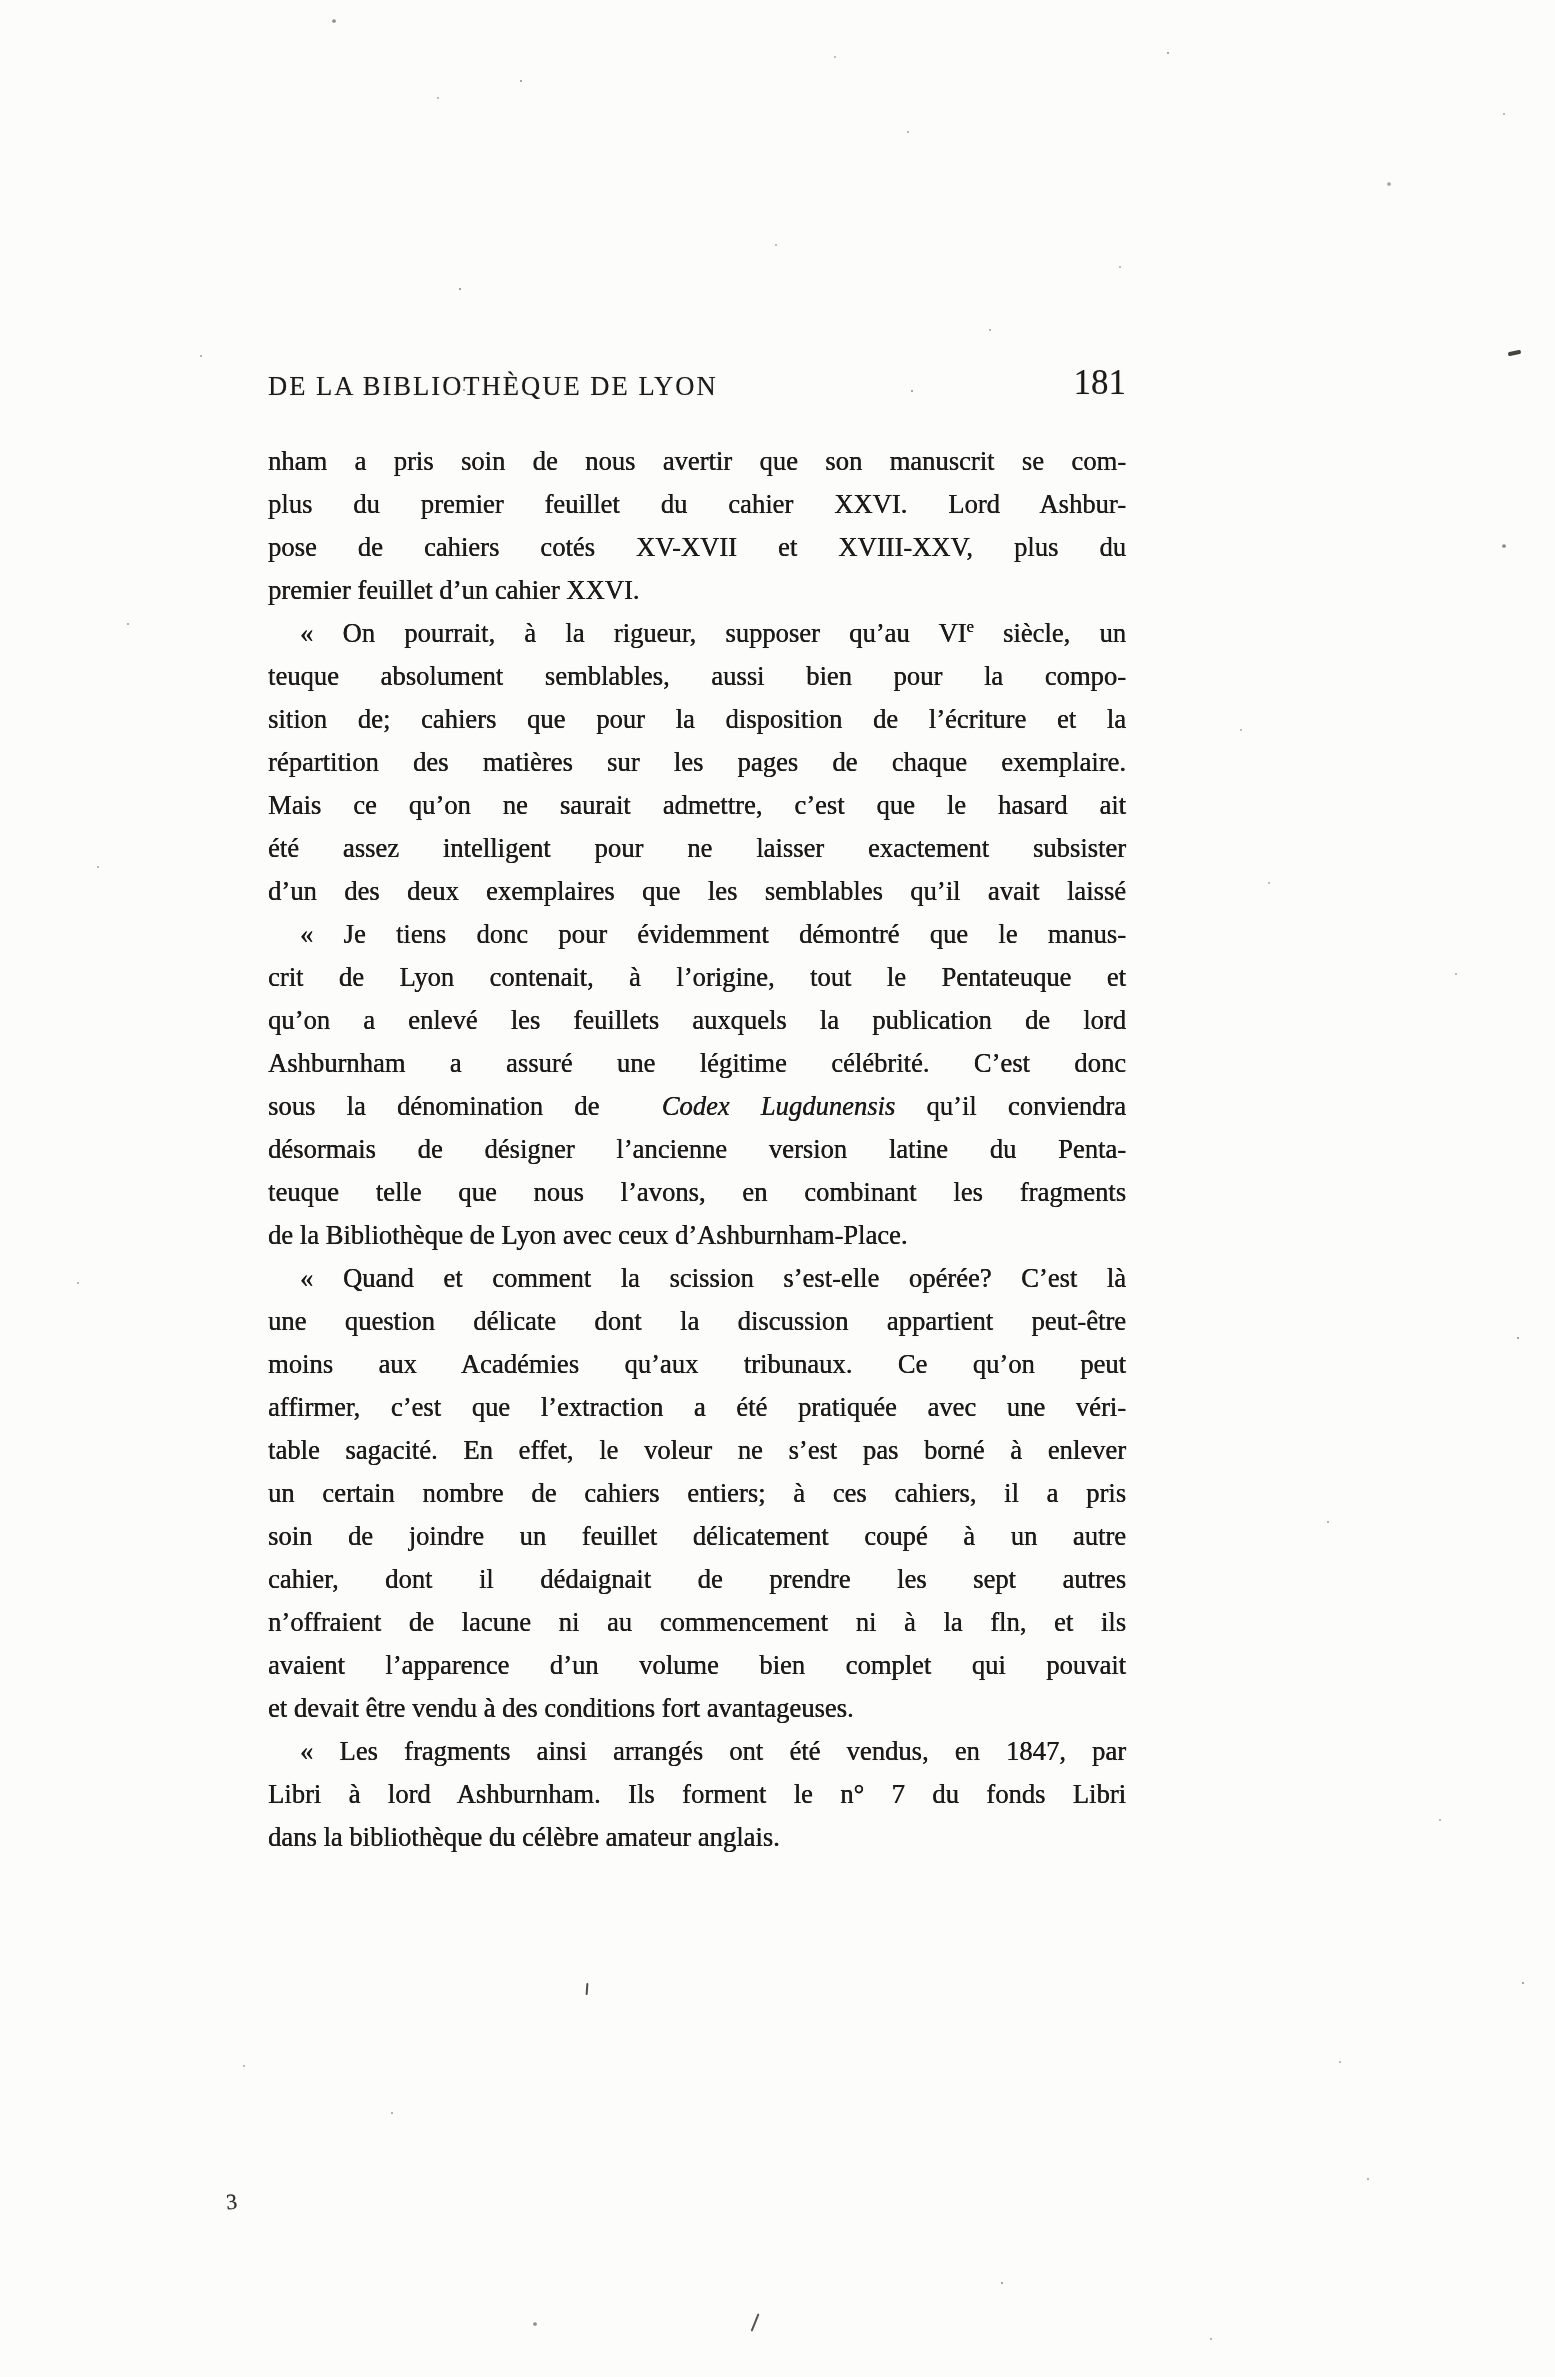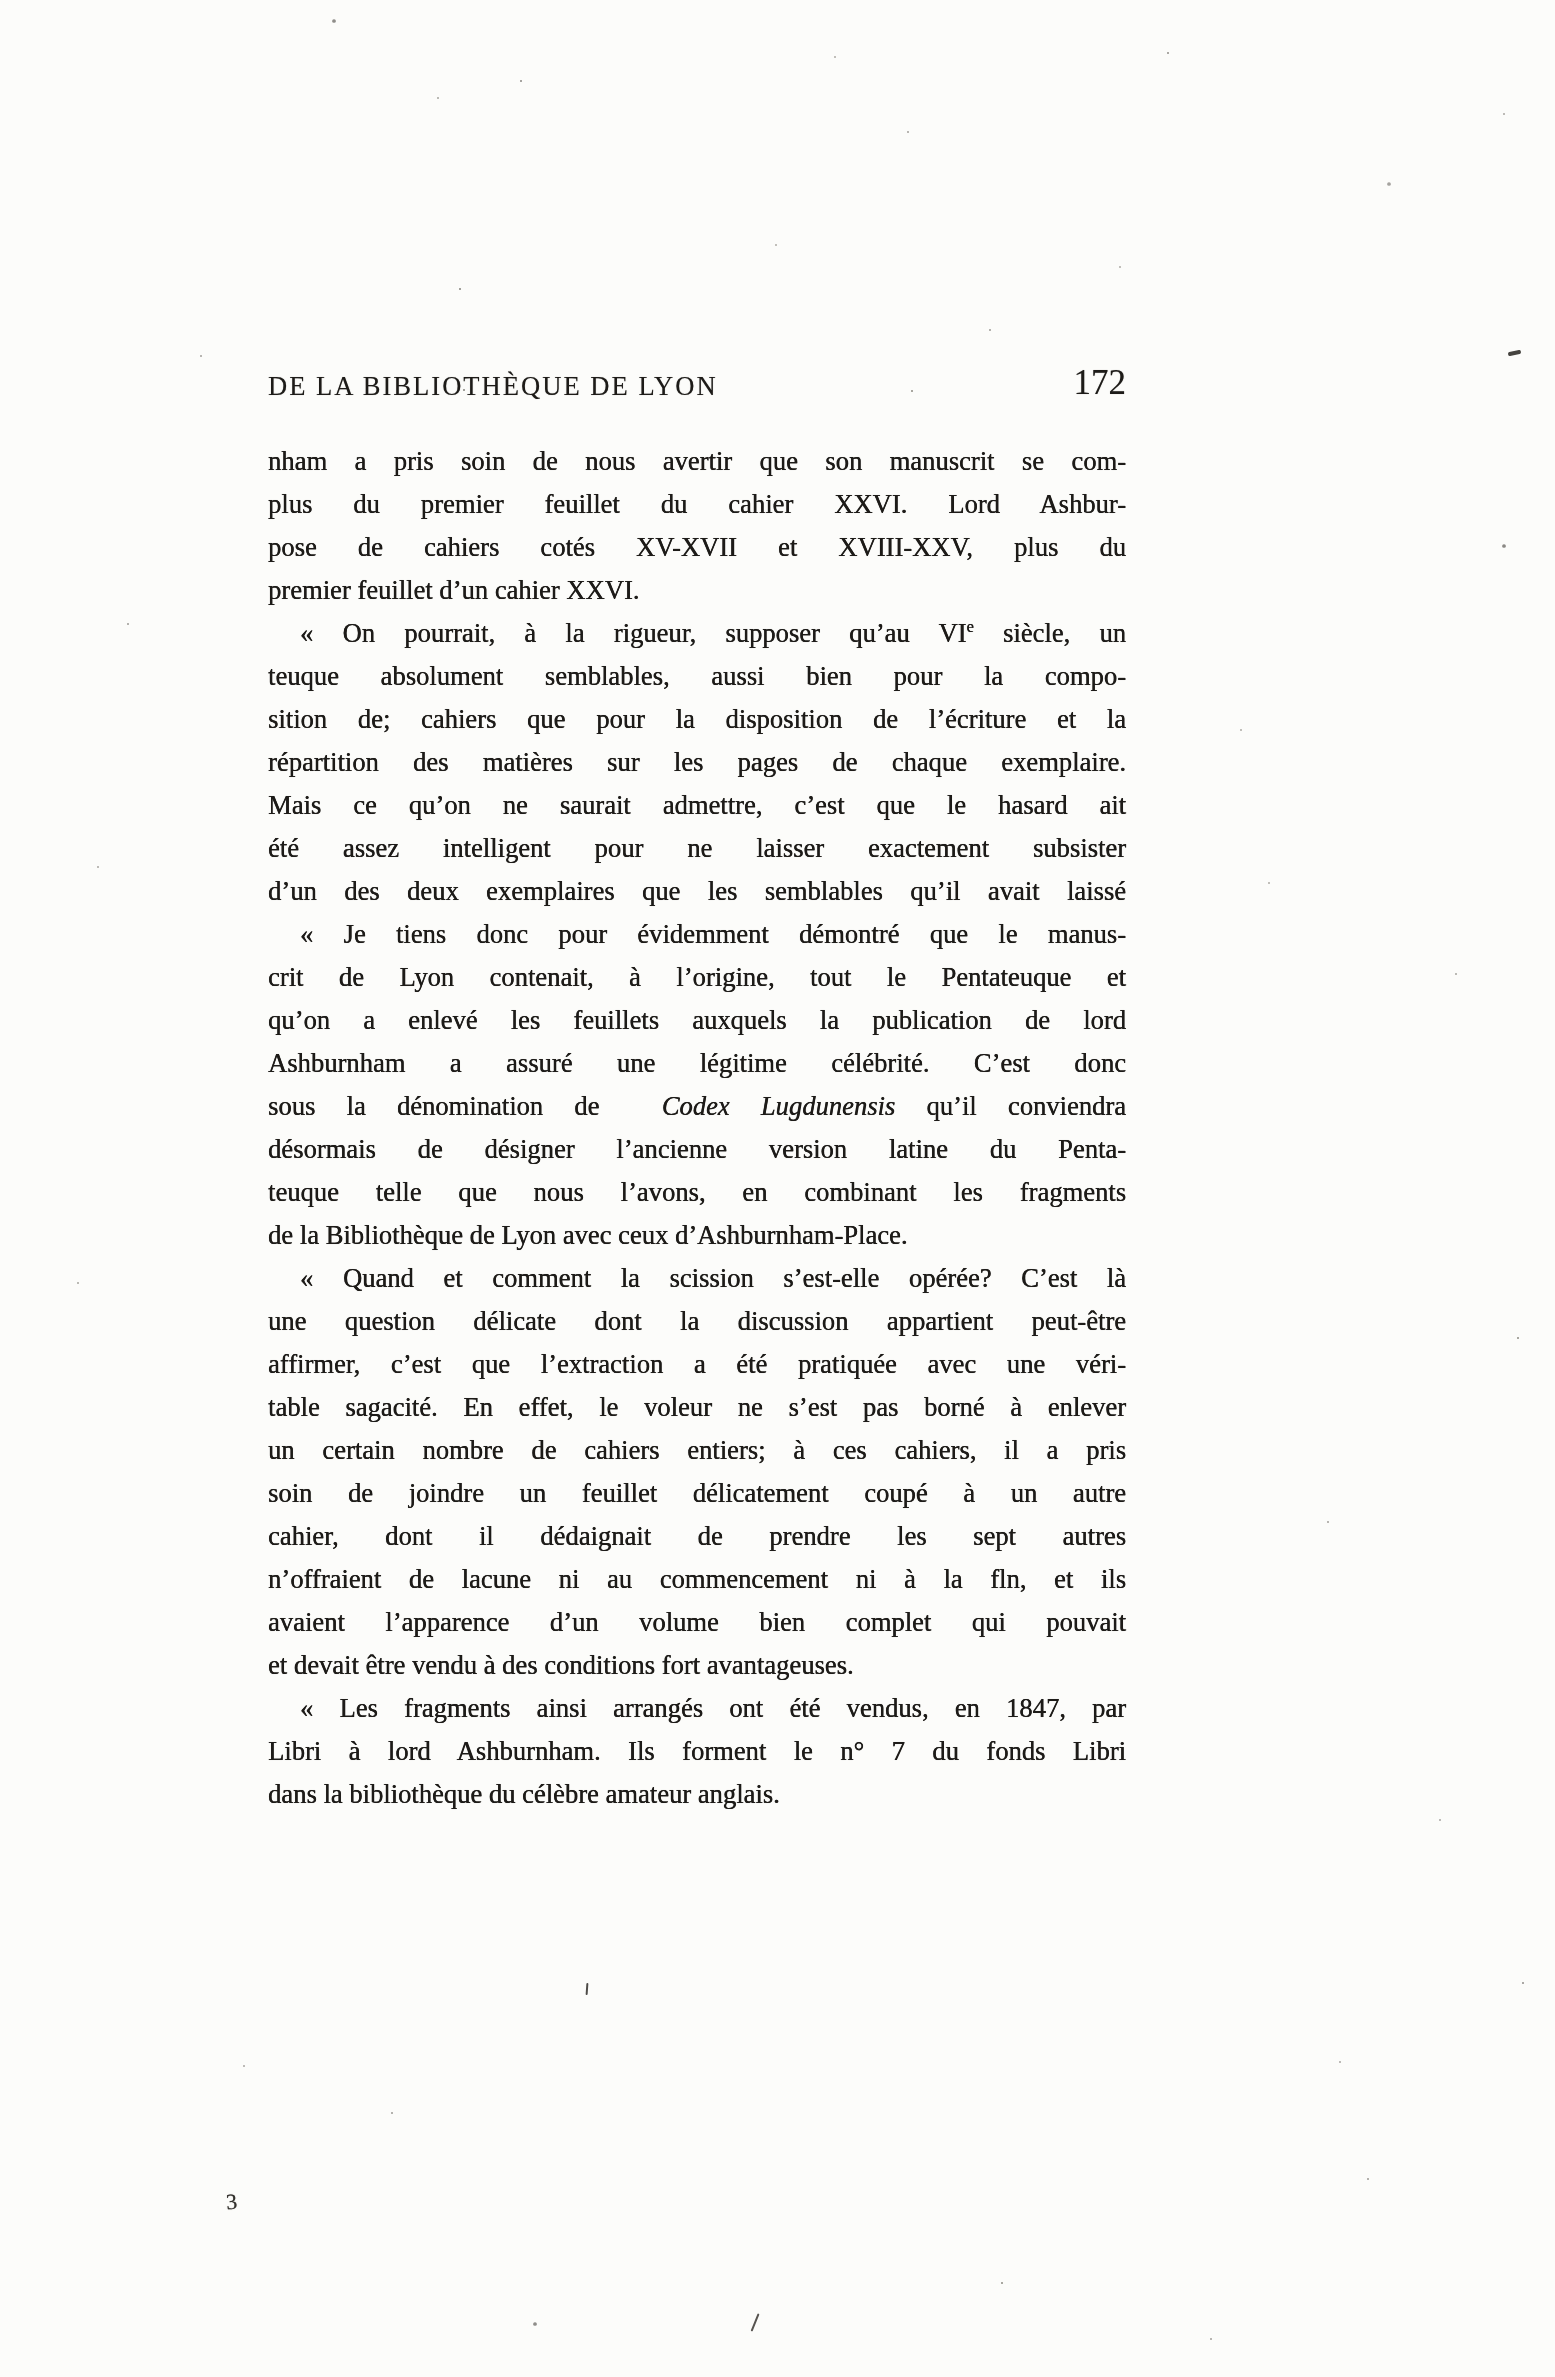--- a/index.html
+++ b/index.html
@@ -62,21 +62,21 @@
       1503px 113px 0 0 #b0aeaa, 463px 389px 0 0 #8f8d89, 1119px 266px 0 0 #b5b3ae;
   }
 </style>
 </head>
 <body>
 
 <div class="page">
 
   <div class="header">
     <div class="running-title">DE LA BIBLIOTHÈQUE DE LYON</div>
-    <div class="page-number">172</div>
+    <div class="page-number">181</div>
   </div>
 
   <div class="textblock">
       <div class="para">
         <div class="line">nham a pris soin de nous avertir que son manuscrit se com-</div>
         <div class="line">plus du premier feuillet du cahier XXVI. Lord Ashbur-</div>
         <div class="line">pose de cahiers cotés XV-XVII et XVIII-XXV, plus du</div>
         <div class="line last">premier feuillet d’un cahier XXVI.</div>
       </div>
       <div class="para">
@@ -94,20 +94,21 @@
         <div class="line">qu’on a enlevé les feuillets auxquels la publication de lord</div>
         <div class="line">Ashburnham a assuré une légitime célébrité. C’est donc</div>
         <div class="line">sous la dénomination de <i>Codex Lugdunensis</i> qu’il conviendra</div>
         <div class="line">désormais de désigner l’ancienne version latine du Penta-</div>
         <div class="line">teuque telle que nous l’avons, en combinant les fragments</div>
         <div class="line last">de la Bibliothèque de Lyon avec ceux d’Ashburnham-Place.</div>
       </div>
       <div class="para">
         <div class="line indent">« Quand et comment la scission s’est-elle opérée? C’est là</div>
         <div class="line">une question délicate dont la discussion appartient peut-être</div>
+        <div class="line">moins aux Académies qu’aux tribunaux. Ce qu’on peut</div>
         <div class="line">affirmer, c’est que l’extraction a été pratiquée avec une véri-</div>
         <div class="line">table sagacité. En effet, le voleur ne s’est pas borné à enlever</div>
         <div class="line">un certain nombre de cahiers entiers; à ces cahiers, il a pris</div>
         <div class="line">soin de joindre un feuillet délicatement coupé à un autre</div>
         <div class="line">cahier, dont il dédaignait de prendre les sept autres</div>
         <div class="line">n’offraient de lacune ni au commencement ni à la fln, et ils</div>
         <div class="line">avaient l’apparence d’un volume bien complet qui pouvait</div>
         <div class="line last">et devait être vendu à des conditions fort avantageuses.</div>
       </div>
       <div class="para">

